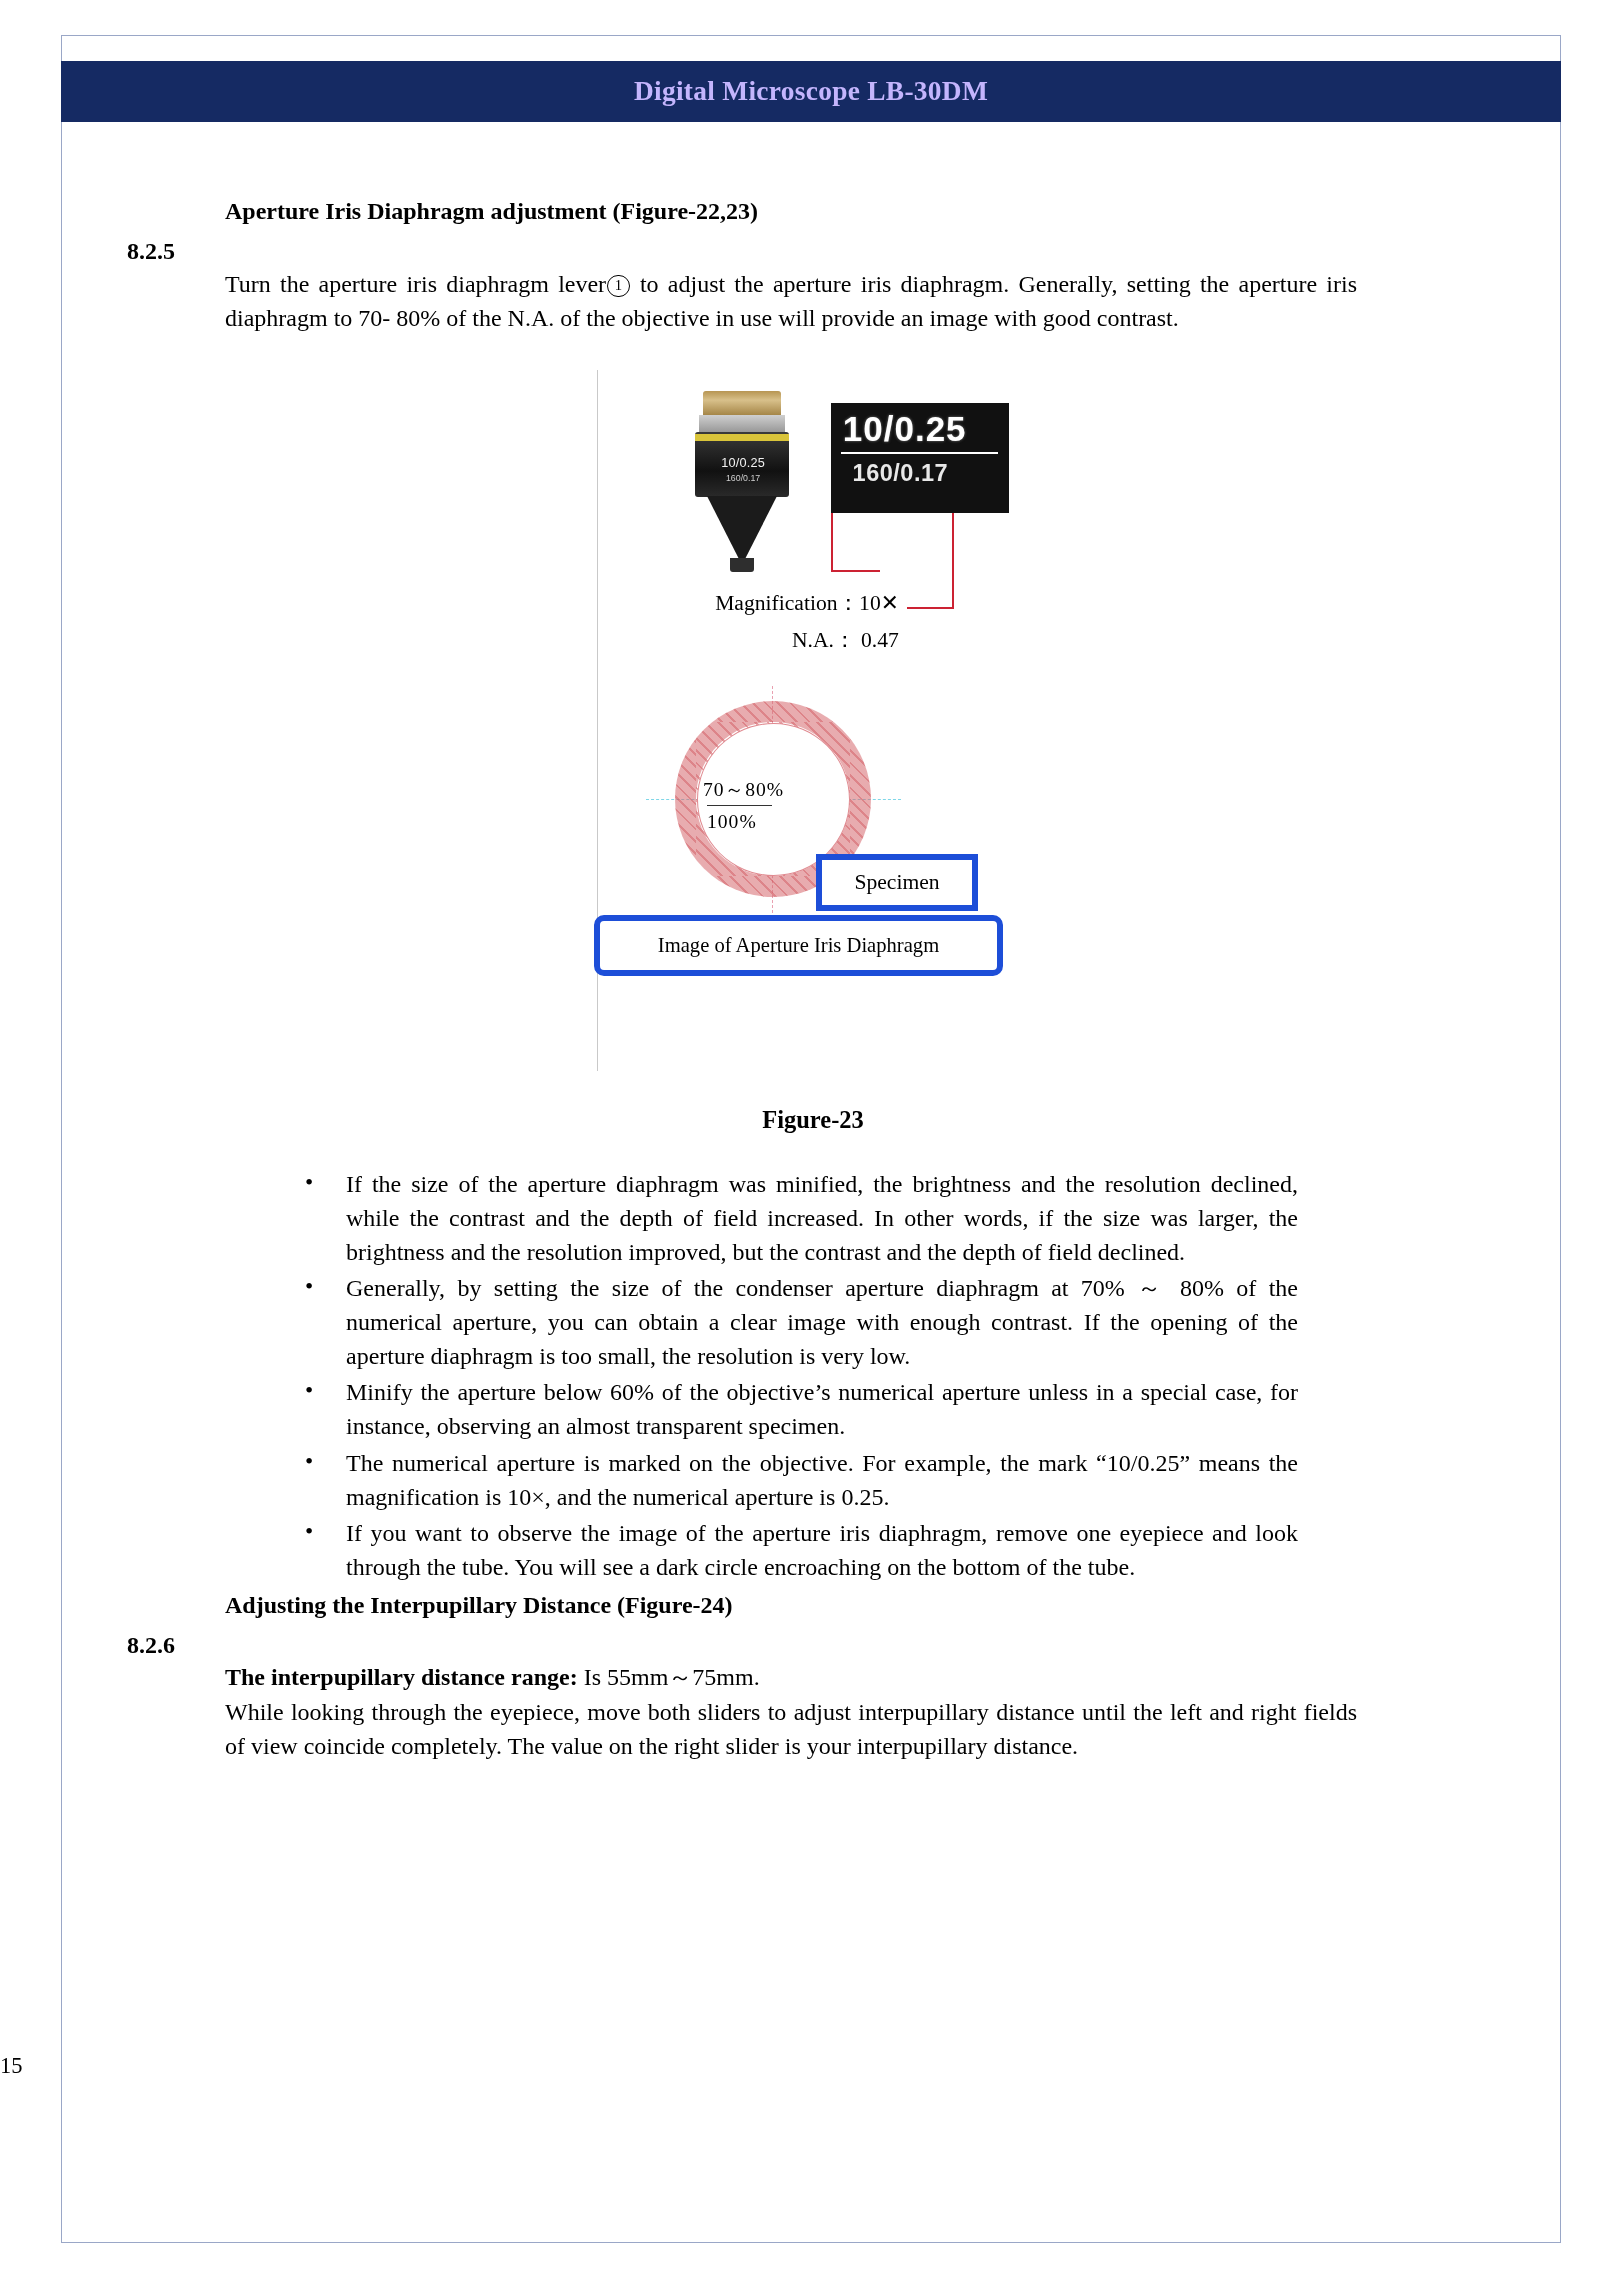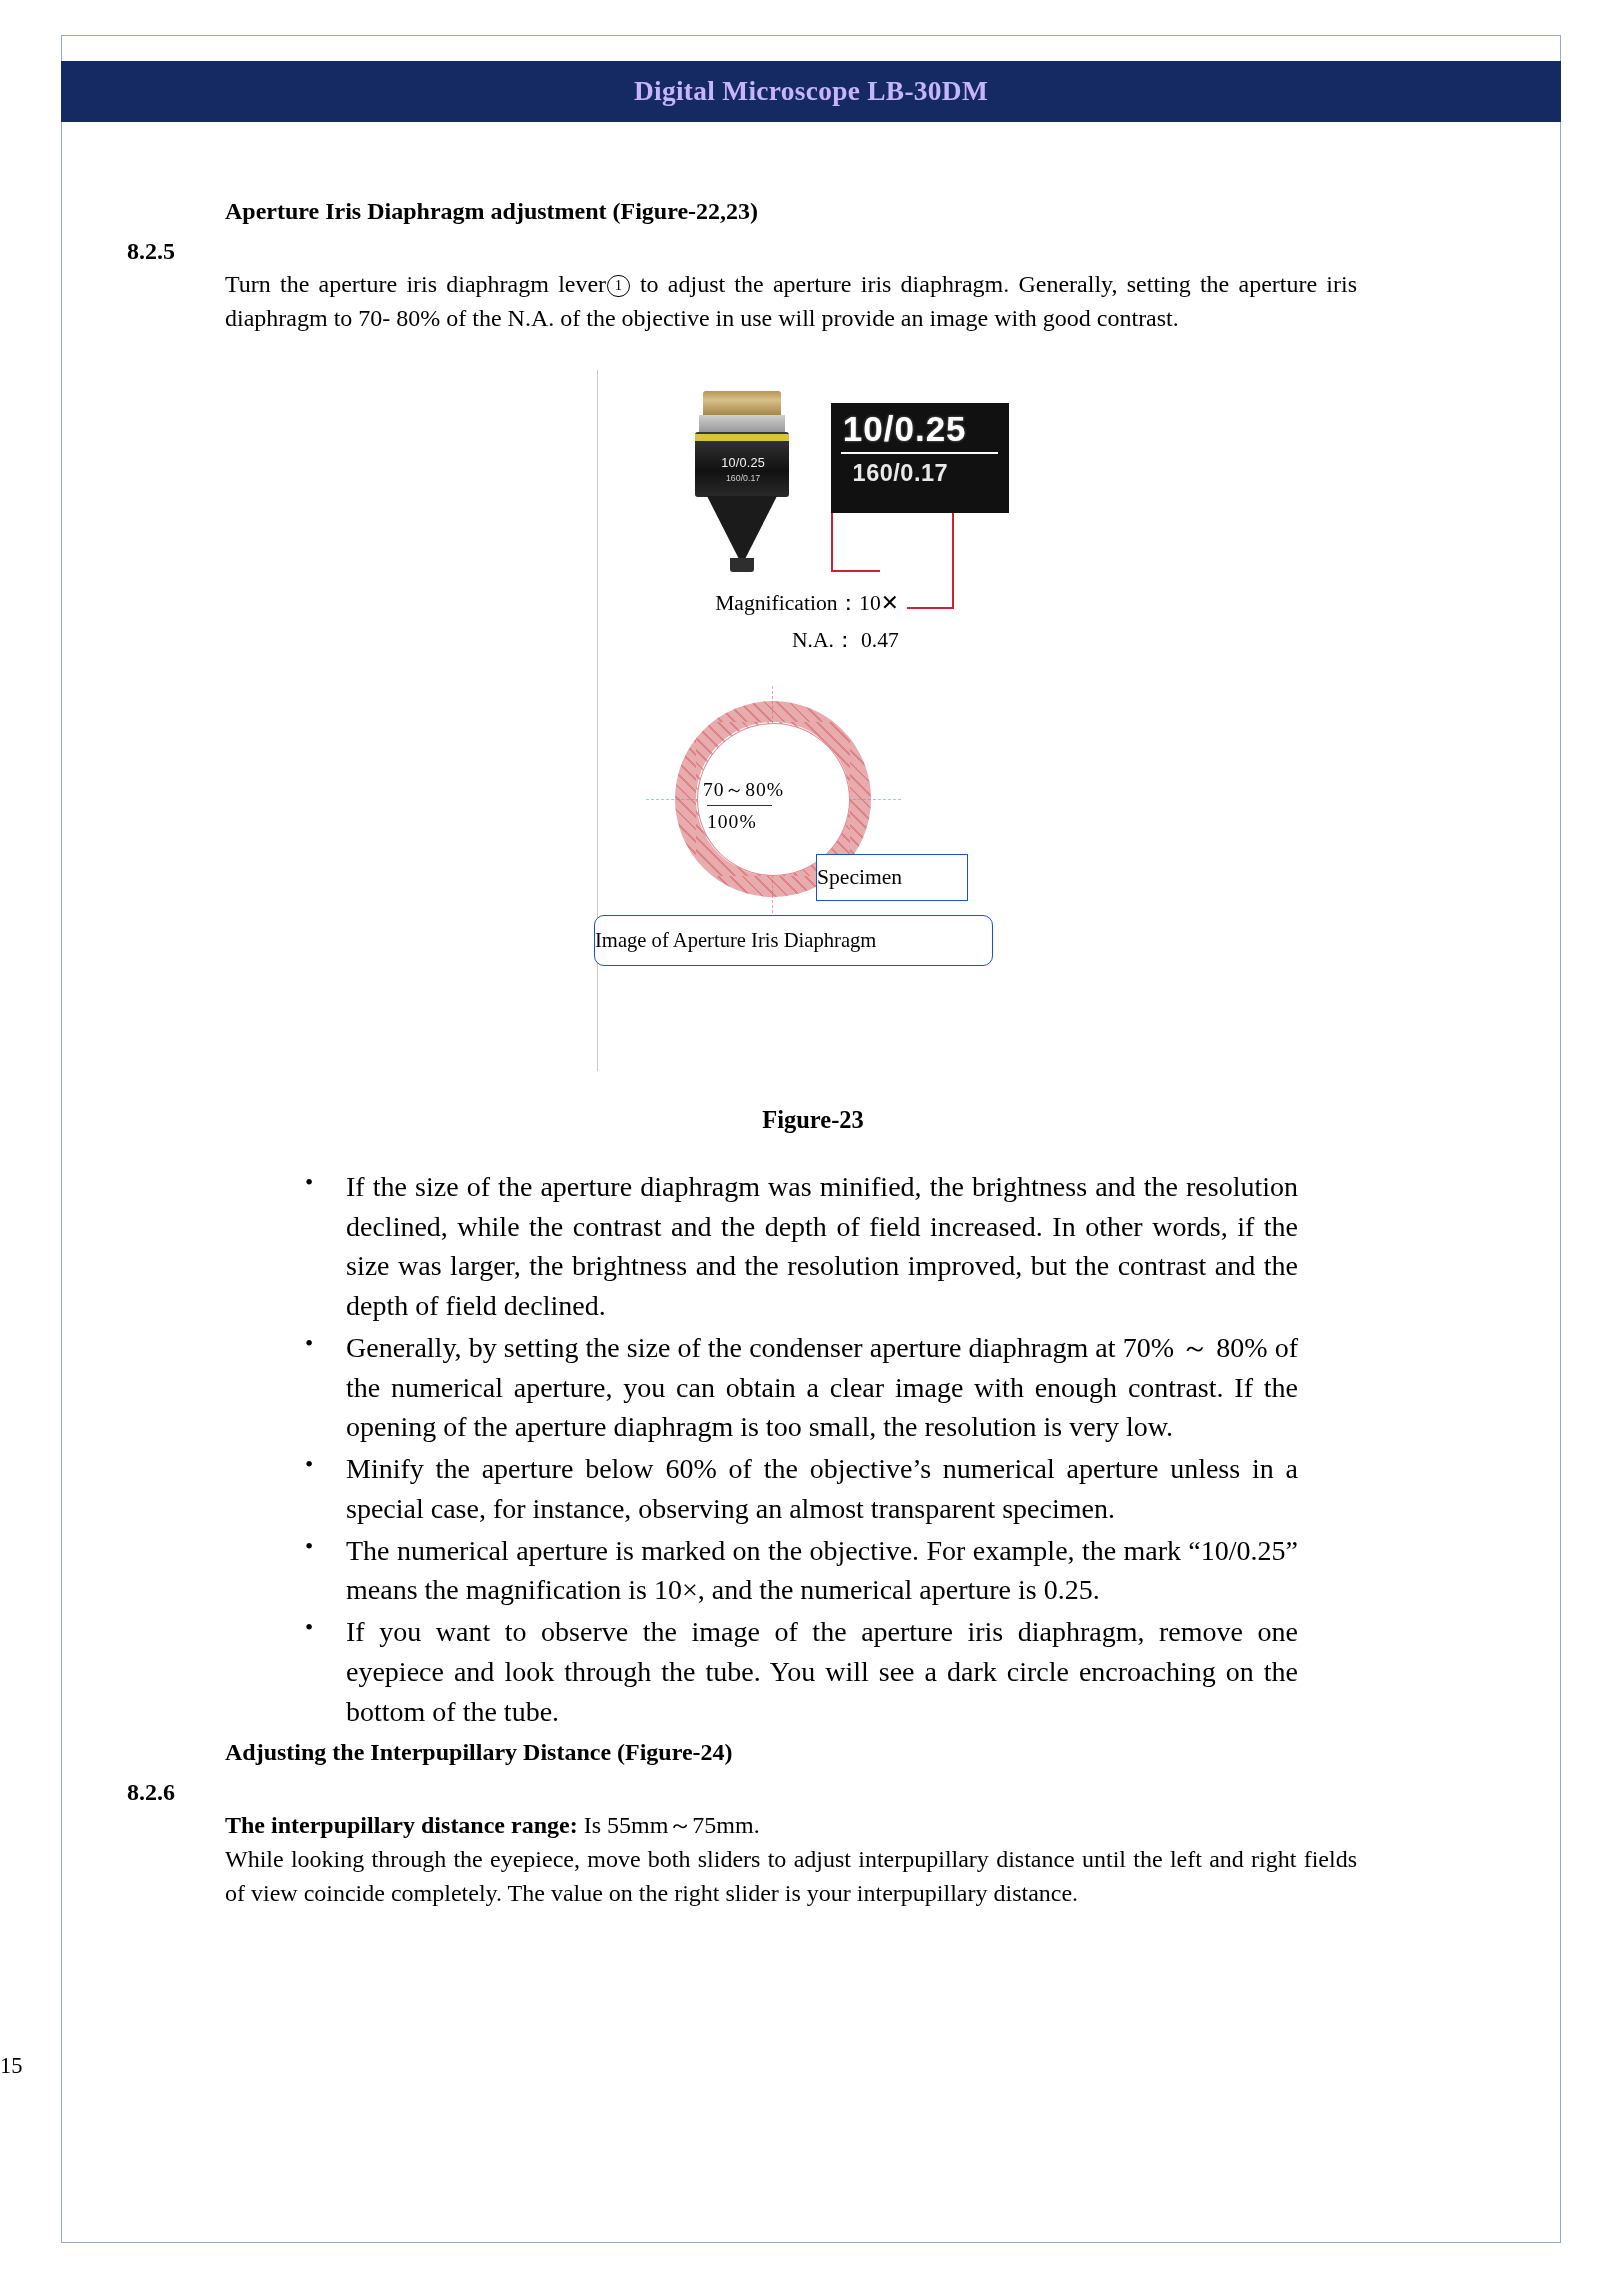--- a/index.html
+++ b/index.html
@@ -251,26 +251,26 @@
   }
   .iris .pointer {
     position: absolute; left: 173px; top: 182px; width: 69px; height: 0;
     border-top: 1px solid #333;
     transform: rotate(28deg);
     transform-origin: left center;
   }
 
   .callout {
     position: absolute;
-    border: 1px solid #1d4ed8;
+    border: 6px solid #1d4ed8;
     background: #ffffff;
     font-family: "Liberation Serif", serif;
     display: flex;
     align-items: center;
-    justify-content: flex-start;
+    justify-content: center;
   }
   .callout.specimen {
     left: 248px; top: 484px; width: 150px; height: 45px; font-size: 21.6px;
   }
   .callout.irisimg {
     left: 26px; top: 545px; width: 397px; height: 49px; font-size: 20.6px; border-radius: 10px;
   }
 
   .figcap {
     margin-top: 30px;
@@ -282,21 +282,21 @@
   
   ul.bullets {
     margin: 33px 0 0 0;
     padding: 0 0 0 174px;
     list-style: none;
     width: 1171px;
     box-sizing: border-box;
   }
   ul.bullets li {
     position: relative;
-    font-size: 28px;
+    font-size: 24px;
     line-height: 1.42;
     text-align: justify;
     margin-bottom: 2px;
     padding-left: 45px;
   }
   ul.bullets li::before {
     content: "\2022";
     position: absolute;
     left: 3.9px;
     top: -1px;

